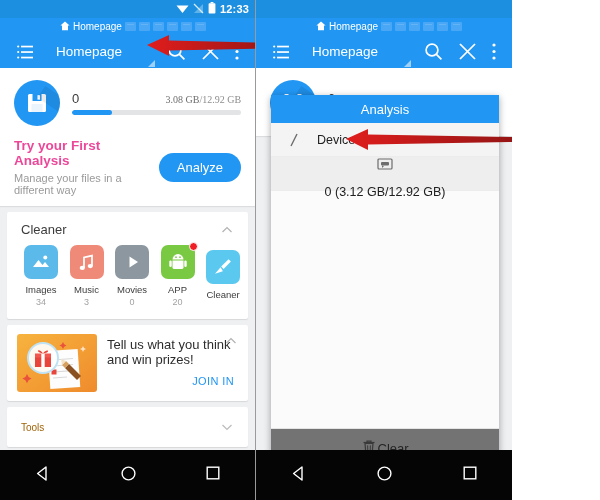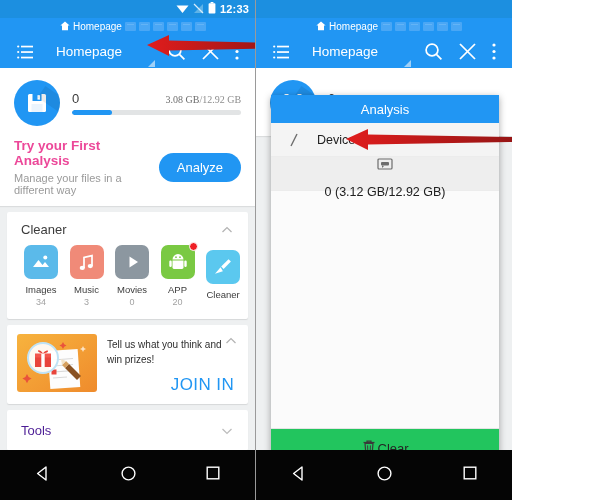--- a/index.html
+++ b/index.html
@@ -108,27 +108,27 @@
     position: absolute; right: -3px; top: -3px; width: 9px; height: 9px;
     border-radius: 50%; background: #ef1f25; border: 1.5px solid #fff;
   }
   .cat-l { font-size: 9.5px; color: #3c3c3c; white-space: nowrap; overflow: hidden; text-overflow: ellipsis; }
   .cat-c { font-size: 9px; color: #a2a2a2; margin-top: 2px; }
 
   
   .promo { display: flex; padding: 9px 10px 9px 10px; position: relative; }
   .promo-img { width: 80px; height: 58px; border-radius: 3px; flex: none; overflow: hidden; }
   .promo-body { flex: 1; padding-left: 10px; padding-right: 4px; }
-  .promo-t { font-size: 10px; color: #2d2d2d; line-height: 15px; padding-top: 3px; }
-  .joinin { text-align: right; font-size: 17px; color: #2196f3; margin-top: 8px; letter-spacing: .4px; }
+  .promo-t { font-size: 13px; color: #2d2d2d; line-height: 15px; padding-top: 3px; }
+  .joinin { text-align: right; font-size: 11px; color: #2196f3; margin-top: 8px; letter-spacing: .4px; }
   .promo-chev { position: absolute; right: 10px; top: 9px; }
 
   
   .row { display: flex; align-items: center; padding: 13px 14px; }
-  .row-t { flex: 1; font-size: 13px; color: #4c1d95; }
+  .row-t { flex: 1; font-size: 10px; color: #a16207; }
 
   
   .navbar {
     height: 50px; background: #050505; display: flex; align-items: center;
     justify-content: space-around; position: absolute; bottom: 0; left: 0; right: 0;
   }
 
   
   .scrim { position: absolute; inset: 18px 0 0 0; }
   .dialog {
@@ -143,21 +143,21 @@
   .dlg-list { flex: 1; background: #fbfbfb; }
   .dlg-row {
     height: 34px; display: flex; align-items: center; padding: 0 14px; gap: 14px;
     border-bottom: 1px solid #ececec; background: #f4f4f4;
   }
   .dlg-row.alt { background: #eeeeee; flex-direction: column; }
   .dlg-row-ico { width: 18px; display: flex; justify-content: center; flex: none; }
   .dlg-row-t { font-size: 12.5px; color: #202020; }
   .dlg-blank { flex: 1; background: #fcfcfc; }
   .dlg-foot {
-    height: 40px; border-top: 1px solid #e4e4e4; background: #22c55e;
+    height: 40px; border-top: 1px solid #e4e4e4; background: #737373;
     display: flex; align-items: center; justify-content: center; gap: 2px;
   }
   .dlg-foot-t { font-size: 13px; color: #242424; }
 </style>
 </head>
 <body>
 
 <div class="stage">
 
   <div class="panel left">

